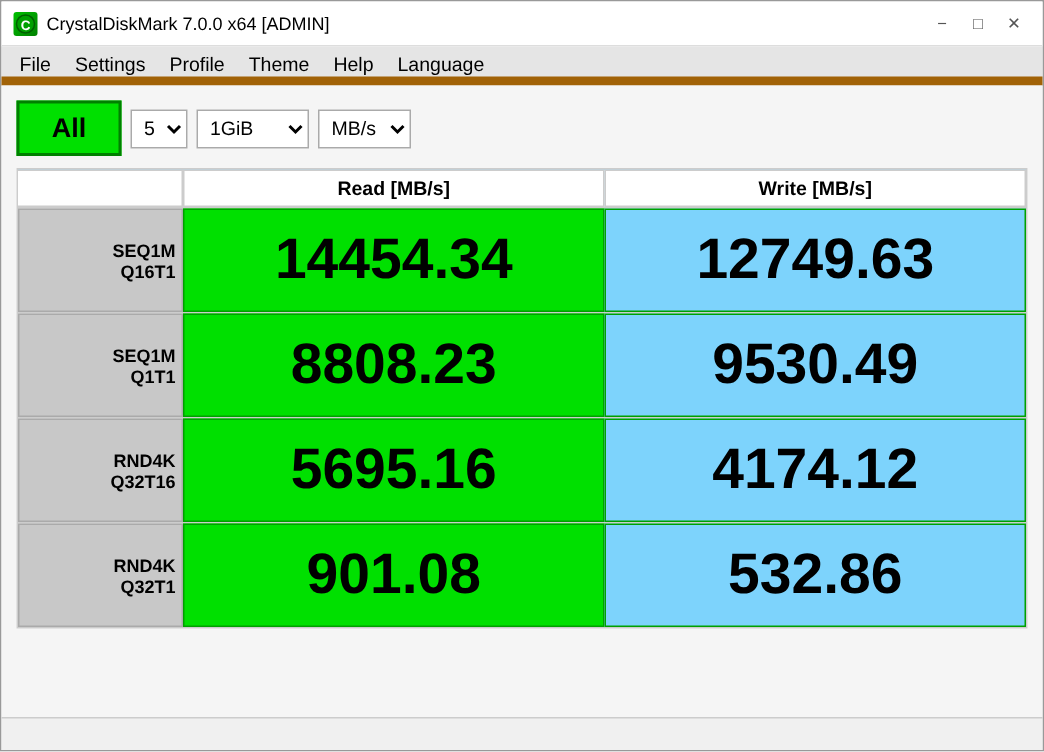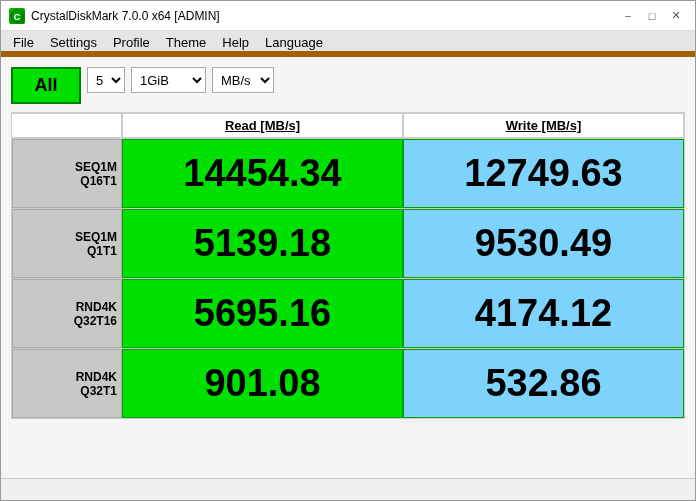--- a/index.html
+++ b/index.html
@@ -78,21 +78,21 @@
       cursor: pointer;
       color: #000;
     }
     .main-content {
       padding: 10px;
       flex: 1;
       background: #f5f5f5;
     }
     .toolbar {
       display: flex;
-      align-items: flex-start;
+      align-items: center;
       gap: 6px;
       margin-bottom: 8px;
     }
     .all-btn {
       background: #00e000;
       border: 2px solid #008000;
       color: #000;
       font-weight: bold;
       font-size: 18px;
       padding: 6px 20px;
@@ -109,21 +109,20 @@
       cursor: pointer;
     }
     .table-container {
       background: #fff;
       border: 1px solid #ccc;
     }
     .table-header {
       display: grid;
       grid-template-columns: 110px 1fr 1fr;
       background: #0369a1;
-      text-decoration: underline;
     }
     .th-cell {
       padding: 4px 8px;
       font-size: 13px;
       font-weight: bold;
       text-align: center;
       border: 1px solid #ccc;
       background: #fff;
     }
     .th-cell:first-child {
@@ -243,21 +242,21 @@
         </div>
         <div class="data-cell">14454.34</div>
         <div class="data-cell write">12749.63</div>
       </div>
 
       <div class="data-row">
         <div class="row-label">
           <span>SEQ1M</span>
           <span>Q1T1</span>
         </div>
-        <div class="data-cell">5139.18</div>
+        <div class="data-cell">8808.23</div>
         <div class="data-cell write">9530.49</div>
       </div>
 
       <div class="data-row">
         <div class="row-label">
           <span>RND4K</span>
           <span>Q32T16</span>
         </div>
         <div class="data-cell">5695.16</div>
         <div class="data-cell write">4174.12</div>

